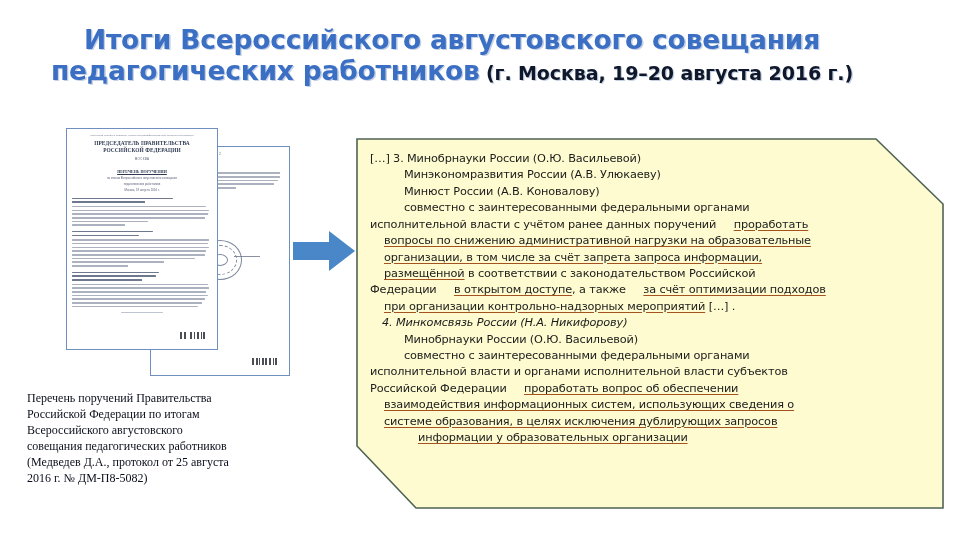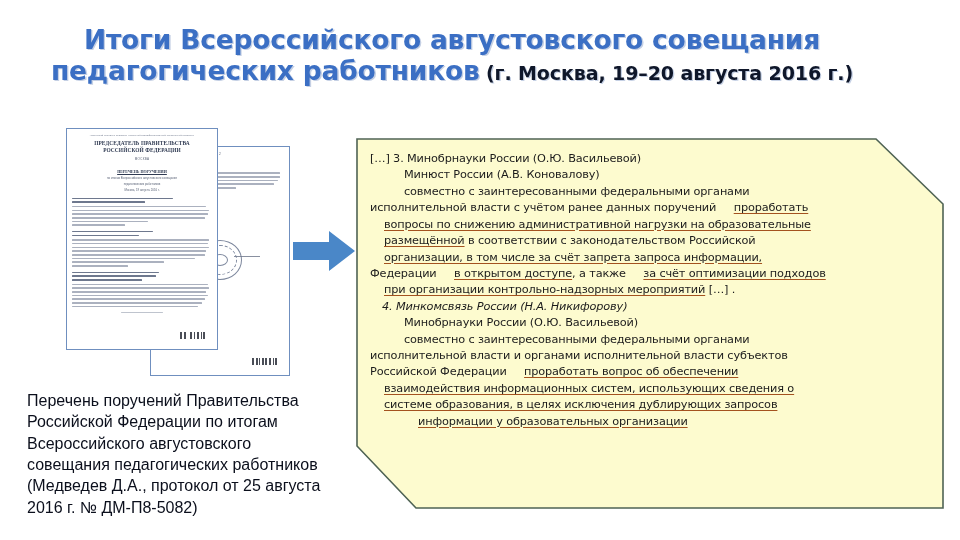--- a/index.html
+++ b/index.html
@@ -144,22 +144,22 @@
   #callout-text p { margin: 0; white-space: nowrap; }
   .i1 { padding-left: 12px; font-style: italic; }
   .i2 { padding-left: 34px; }
   .u  { text-decoration: underline; text-decoration-color: #a4521f; text-underline-offset: 2px; padding-left: 14px; }
 
   
   #caption {
     position: absolute;
     left: 27px; top: 390px;
     width: 330px;
-    font-family: Liberation Sans, sans-serif;
-    font-size: 16px;
+    font-family: Liberation Serif, serif;
+    font-size: 12px;
     color: #0b0f1c;
     line-height: 1.335;
   }
   #caption p { margin: 0; white-space: nowrap; }
 </style>
 </head>
 <body>
 
 <div id="slide">
 
@@ -257,26 +257,27 @@
       <polygon points="0,11 36,11 36,0 62,20 36,40 36,29 0,29" fill="#4a87c8"></polygon>
     </svg>
   </div>
 
   <div id="callout">
     <svg viewBox="0 0 588 371" width="588" height="371" preserveAspectRatio="none" aria-hidden="true">
       <polygon points="1,1 520,1 587,66 587,370 60,370 1,308" fill="#fdfbcf" stroke="#4f6354" stroke-width="1.6"></polygon>
     </svg>
     <div id="callout-text">
         <p><span>[…] 3. Минобрнауки России (О.Ю. Васильевой)</span></p>
+        <p class="i2"><span>Минэкономразвития России (А.В. Улюкаеву)</span></p>
         <p class="i2"><span>Минюст России (А.В. Коновалову)</span></p>
         <p class="i2"><span>совместно с заинтересованными федеральными органами</span></p>
         <p><span>исполнительной власти с учётом ранее данных поручений </span><span class="u">проработать</span></p>
         <p><span class="u">вопросы по снижению административной нагрузки на образовательные</span></p>
+        <p><span class="u">организации, в том числе за счёт запрета запроса информации,</span></p>
         <p><span class="u">размещённой</span><span> в соответствии с законодательством Российской</span></p>
-        <p><span class="u">организации, в том числе за счёт запрета запроса информации,</span></p>
         <p><span>Федерации </span><span class="u">в открытом доступе</span><span>, а также </span><span class="u">за счёт оптимизации подходов</span></p>
         <p><span class="u">при организации контрольно-надзорных мероприятий</span><span> […] .</span></p>
         <p class="i1"><span>4. Минкомсвязь России (Н.А. Никифорову)</span></p>
         <p class="i2"><span>Минобрнауки России (О.Ю. Васильевой)</span></p>
         <p class="i2"><span>совместно с заинтересованными федеральными органами</span></p>
         <p><span>исполнительной власти и органами исполнительной власти субъектов</span></p>
         <p><span>Российской Федерации </span><span class="u">проработать вопрос об обеспечении</span></p>
         <p><span class="u">взаимодействия информационных систем, использующих сведения о</span></p>
         <p><span class="u">системе образования, в целях исключения дублирующих запросов</span></p>
         <p class="i2"><span class="u">информации у образовательных организации</span></p>

